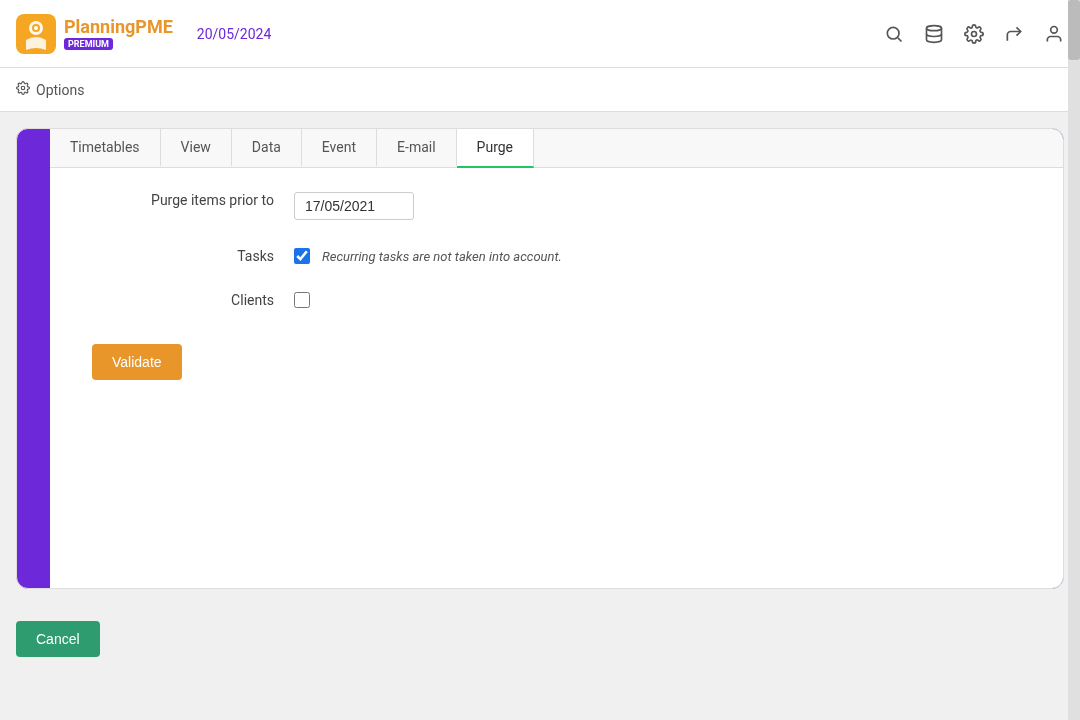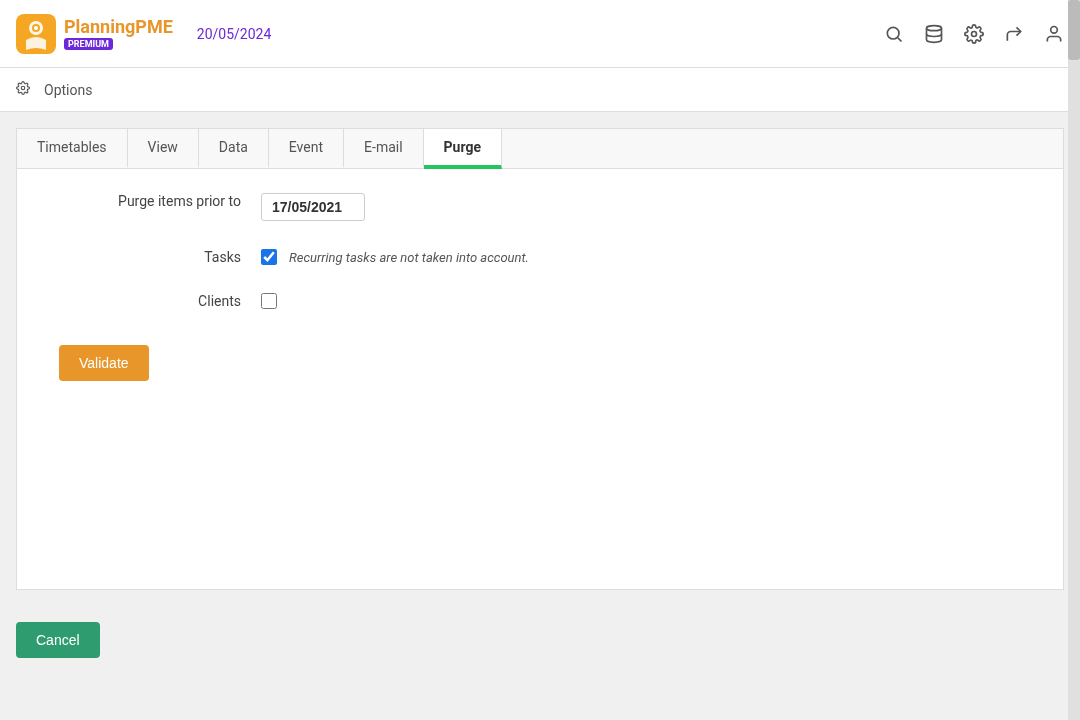--- a/index.html
+++ b/index.html
@@ -80,64 +80,64 @@
       background: #fff;
       height: 44px;
       display: flex;
       align-items: center;
       padding: 0 16px;
       border-bottom: 1px solid #ddd;
     }
     .options-btn {
       display: flex;
       align-items: center;
-      gap: 14px;
+      gap: 6px;
       color: #555;
       cursor: pointer;
       font-size: 14px;
     }
     .gear-small {
       font-size: 14px;
       color: #555;
     }
 
     
     .content-area {
       padding: 16px;
       background: #f0f0f0;
     }
 
     
     .tabs-container {
-      background: #f9a8d4;
+      background: #6d28d9;
       border: 1px solid #ddd;
-      border-radius: 0;
+      border-radius: 12px;
       overflow: hidden;
+      padding-left: 33px;
     }
     .tabs-header {
       display: flex;
       border-bottom: 1px solid #ddd;
       background: #f8f8f8;
     }
     .tab {
       padding: 10px 20px;
       cursor: pointer;
       font-size: 14px;
       color: #555;
       border-right: 1px solid #ddd;
       border-bottom: 2px solid transparent;
       background: #f8f8f8;
     }
     .tab.active {
       background: #fff;
       color: #333;
-      border-bottom: 4px solid #22c55e;
+      border-bottom: 2px solid #22c55e;
       margin-bottom: -1px;
       position: relative;
-      font-weight: bold;
     }
 
     
     .tab-content {
       padding: 24px;
       background: #fff;
       min-height: 420px;
     }
     .info-text {
       color: #444;
@@ -162,22 +162,21 @@
       display: flex;
       align-items: center;
       gap: 12px;
     }
     .date-input {
       border: 1px solid #ccc;
       border-radius: 3px;
       padding: 5px 10px;
       font-size: 14px;
       color: #333;
-      width: 104px;
-      font-weight: bold;
+      width: 120px;
     }
     .checkbox-input {
       width: 16px;
       height: 16px;
       accent-color: #1a73e8;
       cursor: pointer;
     }
     .note-text {
       color: #555;
       font-style: italic;

